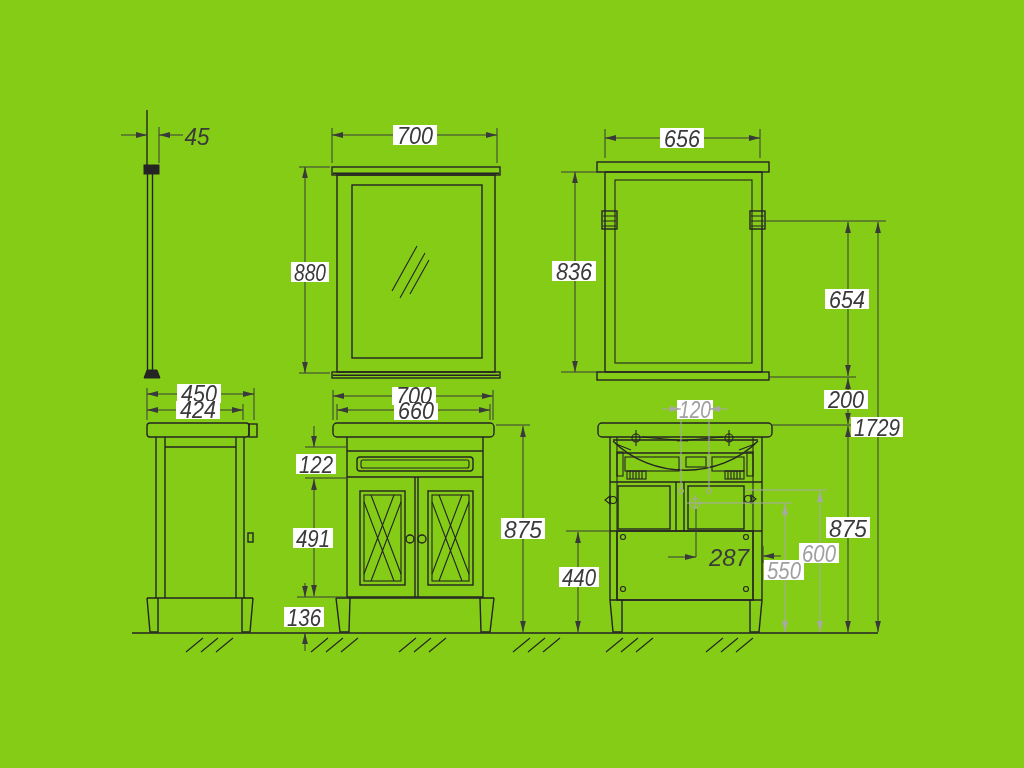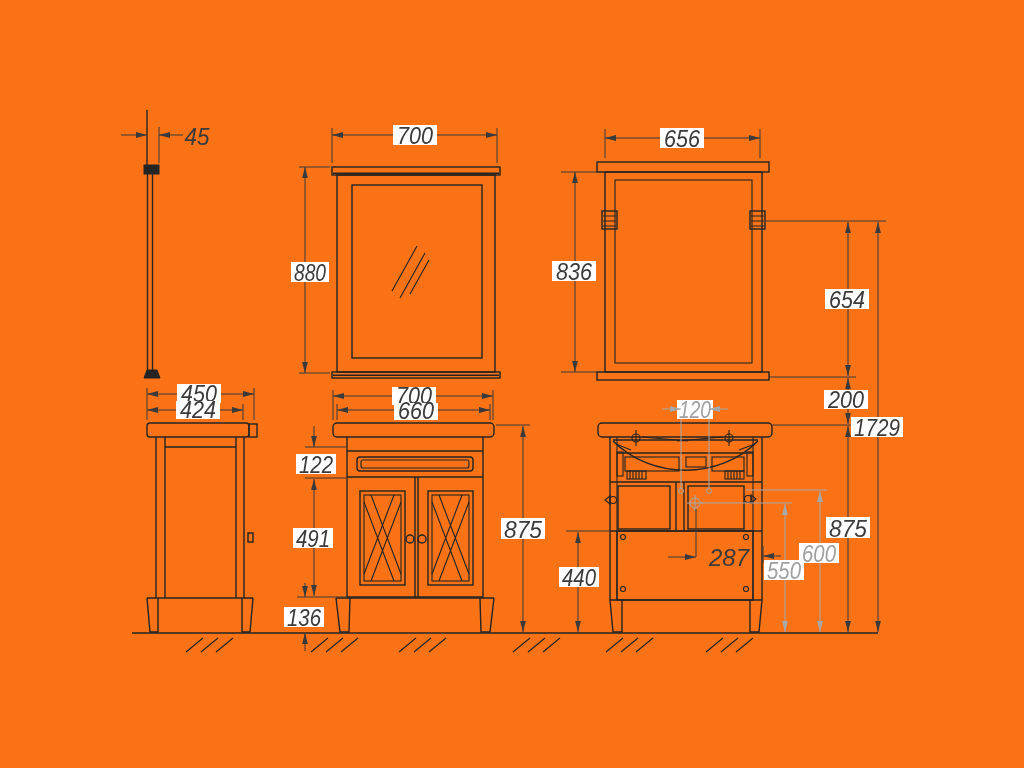--- a/index.html
+++ b/index.html
@@ -1,16 +1,16 @@
 <!DOCTYPE html>
 <html><head>
 <meta charset="utf-8">
 <style>
   html,body{margin:0;padding:0;background:#ffffff;}
-  .page{position:relative;width:1024px;height:768px;background:#f97316;overflow:hidden;}
+  .page{position:relative;width:1024px;height:768px;background:#84cc16;overflow:hidden;}
   svg{display:block;}
   .o  {fill:none;stroke:#242424;stroke-width:1.4;stroke-linecap:butt;}
   .of {fill:#242424;stroke:#242424;stroke-width:1;}
   .ol {fill:none;stroke:#242424;stroke-width:1.1;}
   .d  {fill:none;stroke:#3a3a3a;stroke-width:1;}
   .g  {fill:none;stroke:#a8a8a8;stroke-width:1;}
   .tbg{fill:#ffffff;stroke:none;}
   .dimtext{font-family:"Liberation Sans", sans-serif;font-style:italic;font-size:24px;fill:#3a3a3a;text-anchor:middle;}
   .graytext{font-family:"Liberation Sans", sans-serif;font-style:italic;font-size:24px;fill:#a0a0a0;text-anchor:middle;}
 </style>

